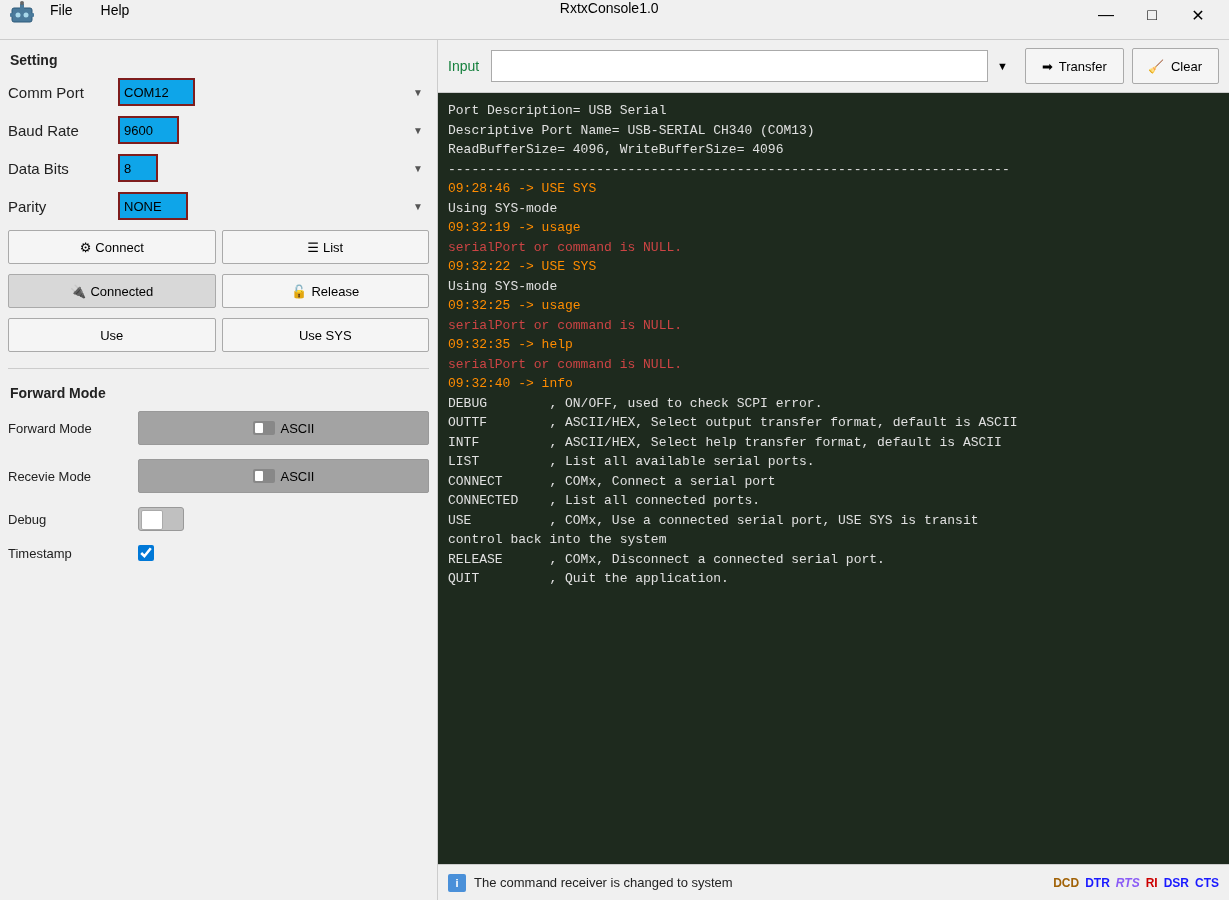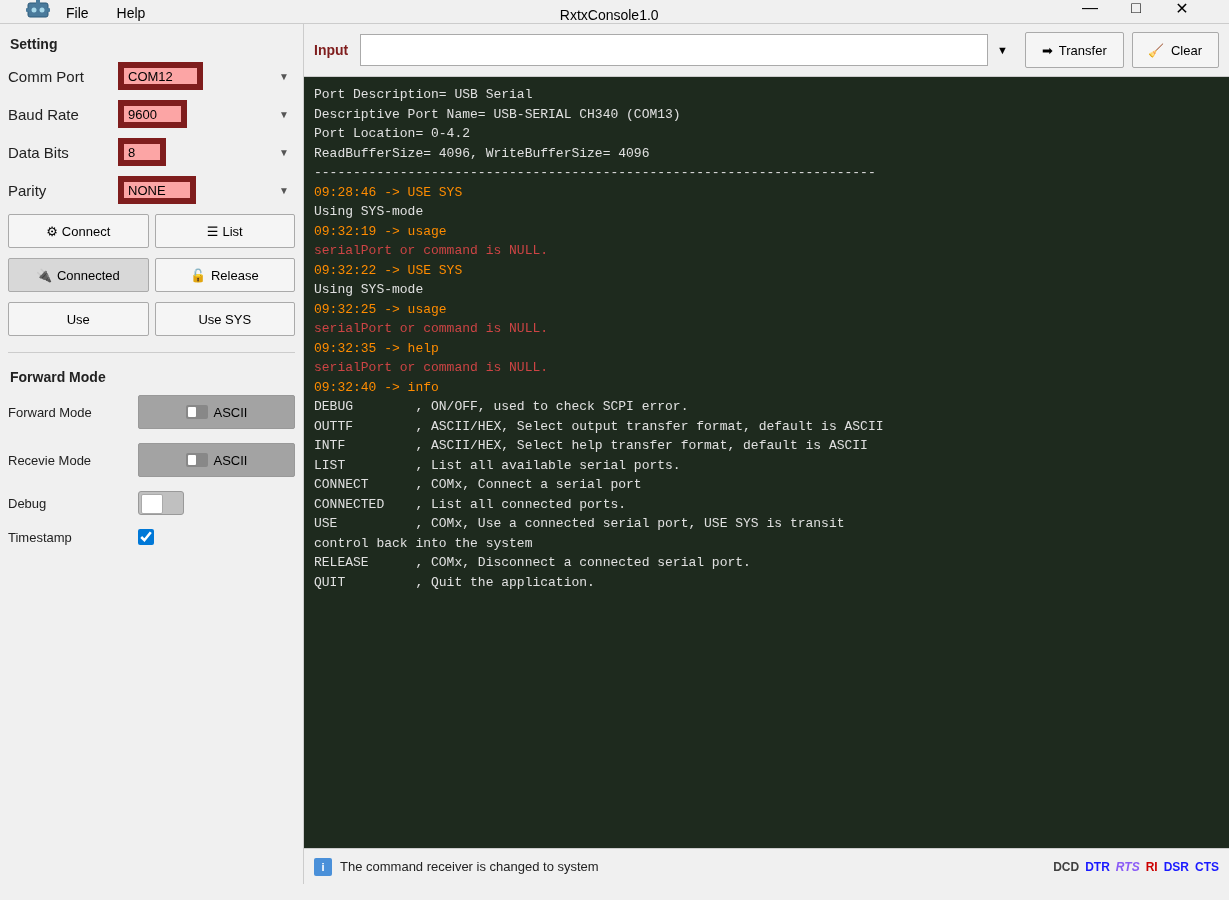--- a/index.html
+++ b/index.html
@@ -2,23 +2,23 @@
 <html><head>
   <meta charset="utf-8">
   <style>
     * { box-sizing: border-box; margin: 0; padding: 0; }
     body { font-family: 'Segoe UI', Arial, sans-serif; background: #f0f0f0; width: 1229px; height: 900px; overflow: hidden; }
 
     
     .titlebar {
       background: #f0f0f0;
       display: flex;
-      align-items: flex-end;
-      height: 24px;
-      padding: 0 24px;
+      align-items: flex-start;
+      height: 40px;
+      padding: 0 8px;
       border-bottom: 1px solid #ccc;
     }
     .titlebar-icon { width: 28px; height: 28px; margin-right: 8px; }
     .titlebar-icon svg { width: 28px; height: 28px; }
     .titlebar-menu { display: flex; gap: 16px; font-size: 14px; }
     .titlebar-menu span { cursor: pointer; padding: 2px 6px; }
     .titlebar-title { flex: 1; text-align: center; font-size: 14px; font-weight: 400; }
     .titlebar-controls { display: flex; gap: 0; }
     .titlebar-btn {
       width: 46px; height: 30px; border: none; background: transparent;
@@ -27,21 +27,21 @@
 
     
     .main-container {
       display: flex;
       width: 1229px;
       height: 860px;
     }
 
     
     .left-panel {
-      width: 304px;
+      width: 438px;
       background: #f0f0f0;
       padding: 8px;
       border-right: 1px solid #ccc;
       display: flex;
       flex-direction: column;
       gap: 6px;
     }
 
     .section-title {
       font-size: 14px;
@@ -56,22 +56,22 @@
       margin-bottom: 4px;
     }
     .form-label {
       width: 110px;
       font-size: 15px;
       color: #222;
     }
     .form-select {
       flex: 1;
       height: 28px;
-      border: 6px solid #7f1d1d;
-      background: #fca5a5;
+      border: 2px solid #7f1d1d;
+      background: #0ea5e9;
       font-size: 13px;
       padding: 0 4px;
       cursor: pointer;
       appearance: none;
       -webkit-appearance: none;
       padding-right: 24px;
       position: relative;
     }
     .select-wrapper {
       flex: 1;
@@ -205,22 +205,22 @@
     .input-bar {
       display: flex;
       align-items: center;
       padding: 8px 10px;
       gap: 8px;
       background: #f0f0f0;
       border-bottom: 1px solid #ccc;
     }
     .input-label {
       font-size: 14px;
-      font-weight: 700;
-      color: #7f1d1d;
+      font-weight: 400;
+      color: #15803d;
       margin-right: 4px;
     }
     .input-field-wrapper {
       flex: 1;
       position: relative;
     }
     .input-field {
       width: 100%;
       height: 32px;
       border: 1px solid #aaa;
@@ -307,21 +307,21 @@
       font-weight: bold;
       margin-right: 8px;
     }
     .status-text { flex: 1; color: #222; }
     .status-signals {
       display: flex;
       gap: 6px;
       font-size: 12px;
       font-weight: bold;
     }
-    .sig-dcd { color: #404040; }
+    .sig-dcd { color: #a16207; }
     .sig-dtr { color: #1a1aff; }
     .sig-rts { color: #8b5cf6; font-style: italic; }
     .sig-ri { color: #cc0000; }
     .sig-dsr { color: #1a1aff; }
     .sig-cts { color: #1a1aff; }
   </style>
 </head>
 <body>
 
 <div class="titlebar">
@@ -465,21 +465,20 @@
       </button>
       <button class="clear-btn">
         <span>🧹</span>
         <span>Clear</span>
       </button>
     </div>
 
     <div class="console-output" id="console-output">
     <div class="console-line console-white">Port Description= USB Serial</div>
         <div class="console-line console-white">Descriptive Port Name= USB-SERIAL CH340 (COM13)</div>
-        <div class="console-line console-white">Port Location= 0-4.2</div>
         <div class="console-line console-white">ReadBufferSize= 4096, WriteBufferSize= 4096</div>
         <div class="console-line console-white">------------------------------------------------------------------------</div>
         <div class="console-line console-orange">09:28:46 -&gt; USE SYS</div>
         <div class="console-line console-white">Using SYS-mode</div>
         <div class="console-line console-orange">09:32:19 -&gt; usage</div>
         <div class="console-line console-red">serialPort or command is NULL.</div>
         <div class="console-line console-orange">09:32:22 -&gt; USE SYS</div>
         <div class="console-line console-white">Using SYS-mode</div>
         <div class="console-line console-orange">09:32:25 -&gt; usage</div>
         <div class="console-line console-red">serialPort or command is NULL.</div>

